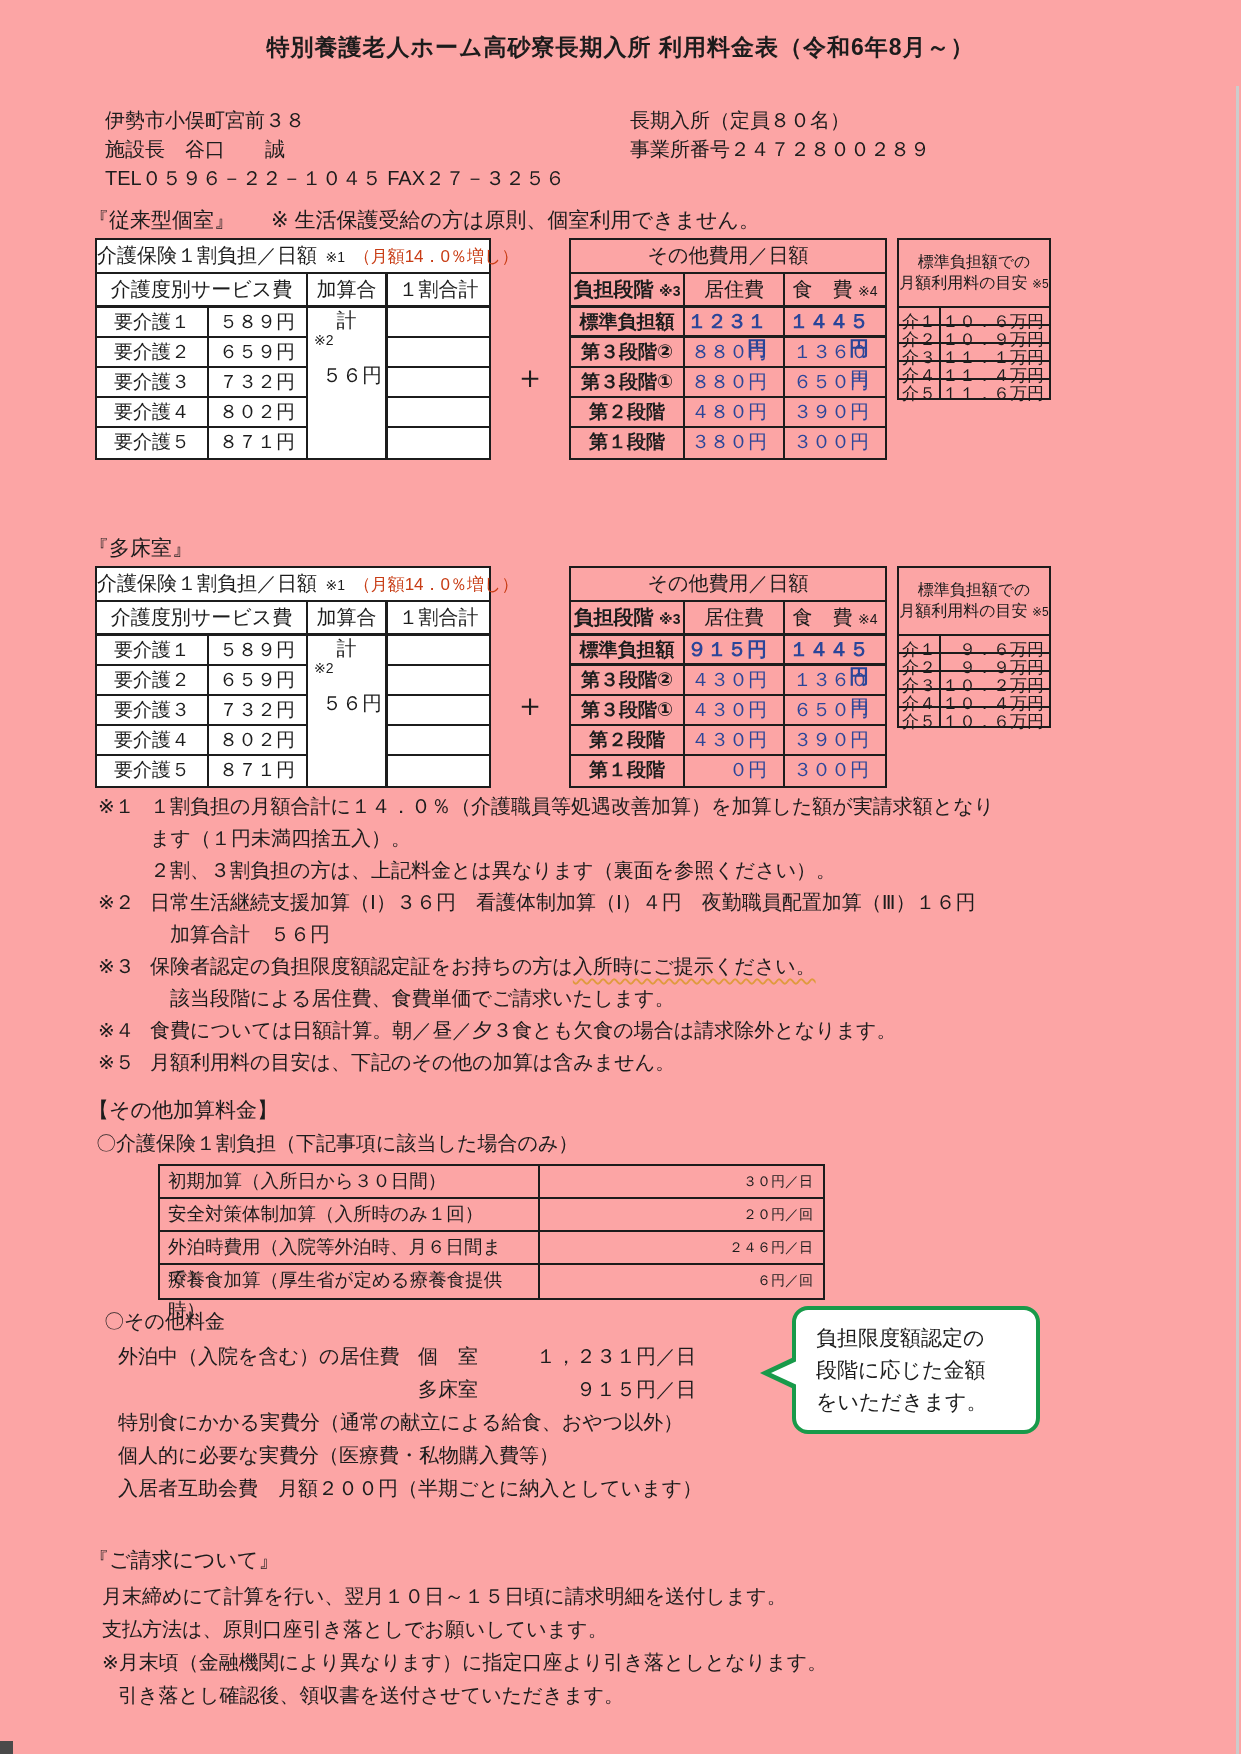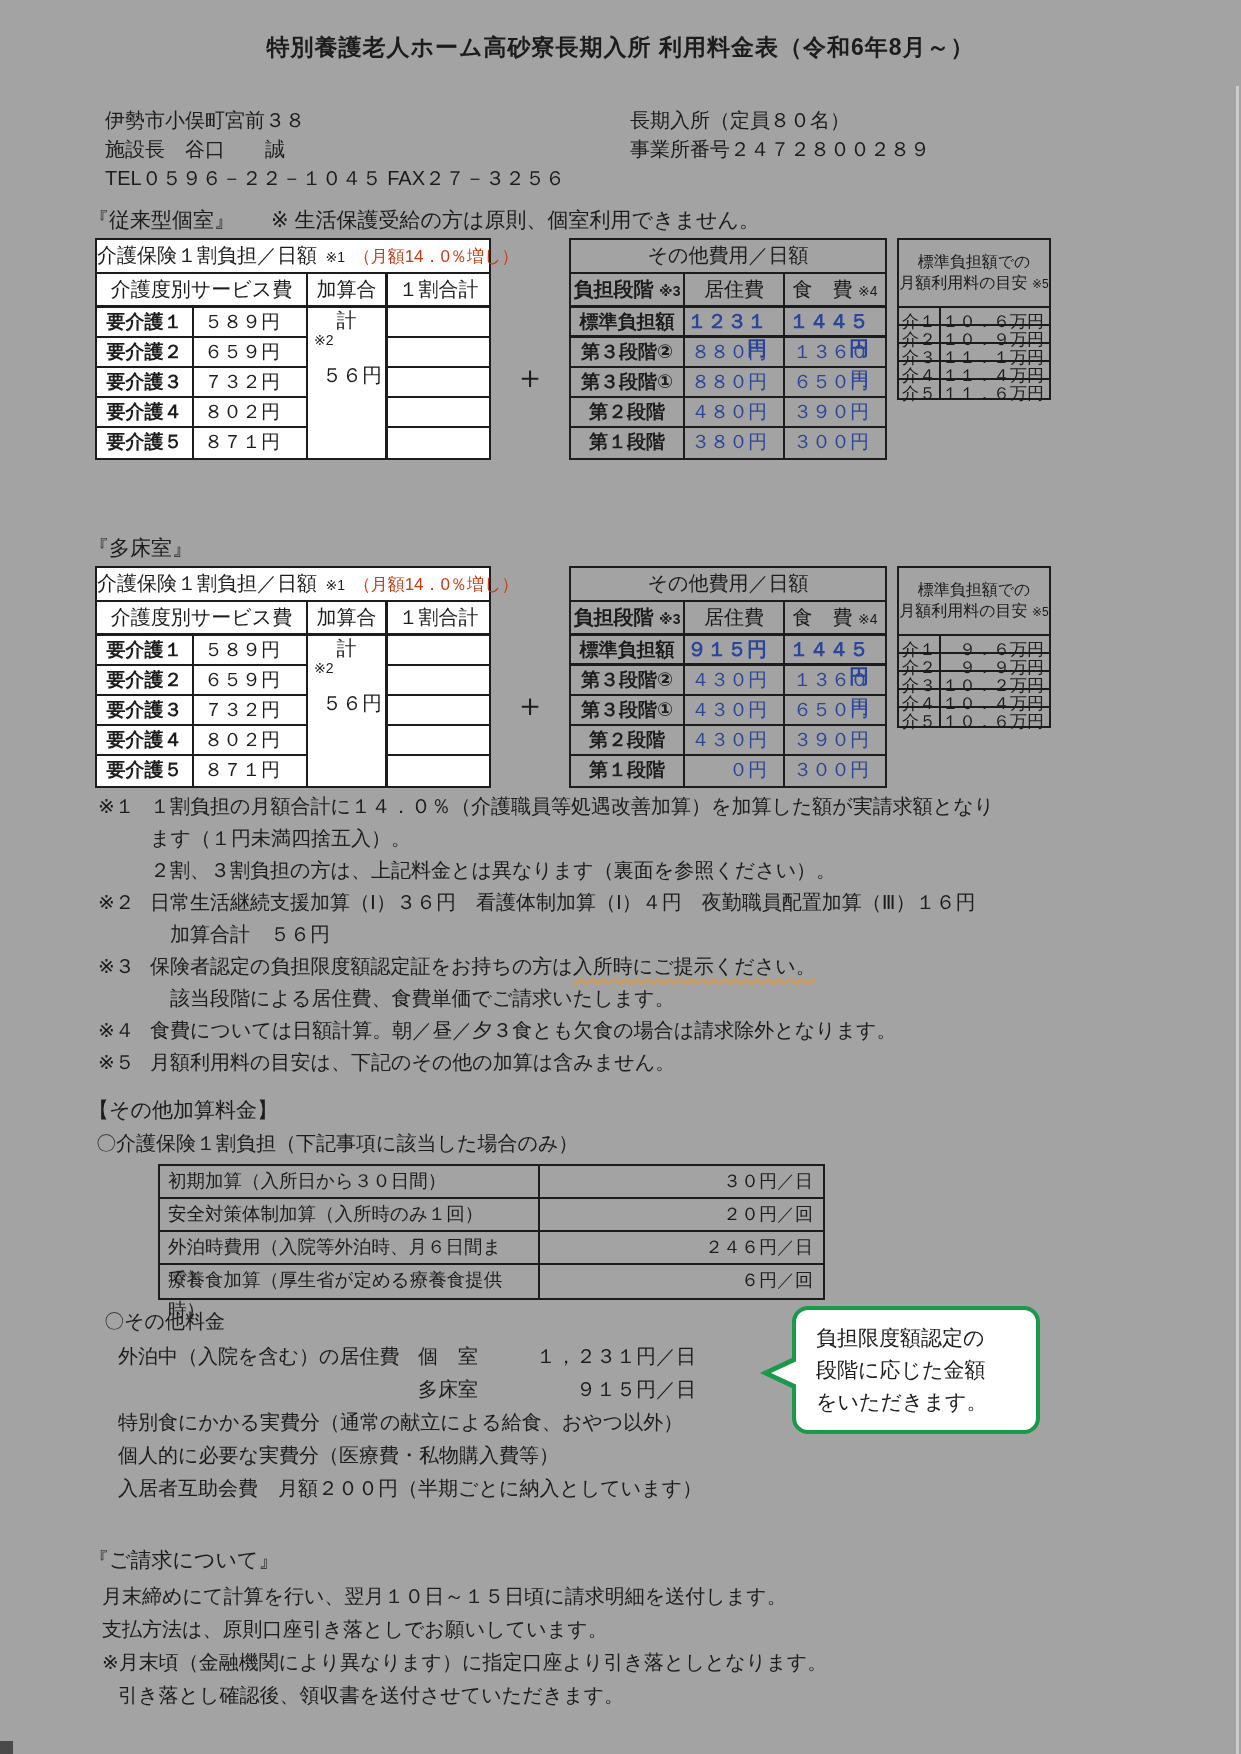--- a/index.html
+++ b/index.html
@@ -1,18 +1,18 @@
 <!DOCTYPE html>
 <html lang="ja" style="--blue: #2a4599; --red: #c83c14; --green: #189a4a; --orange: #e09a3e;"><head>
 <meta charset="utf-8">
 <style>
   :root{ --ink:#1c1c1c; --blue:#2a4599; --red:#c83c14; --green:#189a4a; --orange:#e09a3e; }
   *{margin:0;padding:0;box-sizing:border-box;}
   body{background:#fff;}
-  .page{position:relative;width:1241px;height:1754px;background:#a3a3a3;color:var(--ink);
+  .page{position:relative;width:1241px;height:1754px;background:#fca5a5;color:var(--ink);
         font-family:"Liberation Sans","DejaVu Sans",sans-serif;overflow:hidden;}
   .abs{position:absolute;}
   .page-title{top:32px;left:0;width:100%;text-align:center;font-size:23px;font-weight:bold;letter-spacing:1px;}
   .hdr{font-size:20px;line-height:29px;}
   .hdr-left{top:106px;left:105px;}
   .hdr-right{top:106px;left:630px;}
   .sec-head{left:88px;font-size:21px;display:flex;white-space:nowrap;}
   .sec-head .sec-note{margin-left:36px;}
   .sec1-head{top:206px;}
   .sec2-head{top:534px;}
@@ -23,21 +23,21 @@
   .red{color:var(--red);font-size:17px;}
   
   .t1{width:396px;border:2px solid var(--ink);background:#fff;flex:none;}
   .t-title{height:34px;line-height:31px;text-align:center;font-size:20px;border-bottom:2px solid var(--ink);white-space:nowrap;}
   .t-title .ref{margin:0 3px;}
   .t-colhead{height:34px;line-height:31px;text-align:center;font-size:20px;border-bottom:3px solid var(--ink);}
   .t1-body{display:flex;}
   .t1-colA{width:211px;border-right:2px solid var(--ink);}
   .t1-rowA{display:flex;height:30px;line-height:27px;border-bottom:2px solid var(--ink);font-size:19px;}
   .rows > :last-child{border-bottom:none !important;}
-  .t1-rowA .grade{width:97px;border-right:2px solid var(--ink);text-align:center;font-weight:bold;}
+  .t1-rowA .grade{width:112px;border-right:2px solid var(--ink);text-align:center;}
   .t1-rowA .fee{flex:1;padding-left:10px;}
   .t1-colB{width:80px;border-right:3px solid var(--ink);}
   .t1-merged{padding:24px 0 0 6px;font-size:15px;}
   .t1-merged .addval{font-size:20px;margin:14px 0 0 8px;}
   .t1-colC{flex:1;}
   .t1-total{height:30px;line-height:27px;border-bottom:2px solid var(--ink);text-align:center;
             color:var(--blue);font-weight:bold;font-size:20px;}
   
   .plus{width:78px;text-align:center;font-size:32px;padding-top:118px;flex:none;}
   
@@ -66,21 +66,21 @@
   .note-body{flex:1;}
   .indent1{padding-left:20px;}
   .wavy{text-decoration:underline;text-decoration-style:wavy;text-decoration-color:var(--orange);text-underline-offset:5px;}
   
   .add-heading{top:1096px;left:88px;font-size:21px;}
   .add-sub{font-size:20px;}
   .add-sub1{top:1130px;left:96px;}
   .addon-table{top:1164px;left:158px;width:667px;border:2px solid var(--ink);}
   .addon-row{display:flex;height:33px;line-height:30px;border-bottom:2px solid var(--ink);}
   .addon-label{width:380px;border-right:2px solid var(--ink);padding-left:8px;font-size:18.5px;}
-  .addon-value{flex:1;text-align:right;padding-right:10px;font-size:18px;}
+  .addon-value{flex:1;text-align:right;padding-right:10px;font-size:14px;}
   .add-sub2{top:1308px;left:104px;}
   .stay-block{top:1340px;left:118px;font-size:20px;line-height:33px;}
   .stay-row{display:flex;}
   .stay-label{width:300px;}
   .stay-sub{width:98px;}
   .stay-val{width:180px;text-align:right;}
   .other-lines{top:1406px;left:118px;font-size:20px;line-height:33px;}
   
   .bubble{top:1306px;left:792px;width:248px;border:4px solid var(--green);border-radius:16px;
           padding:12px 12px 12px 20px;font-size:21px;line-height:32px;white-space:pre-line;background:#fff;}

